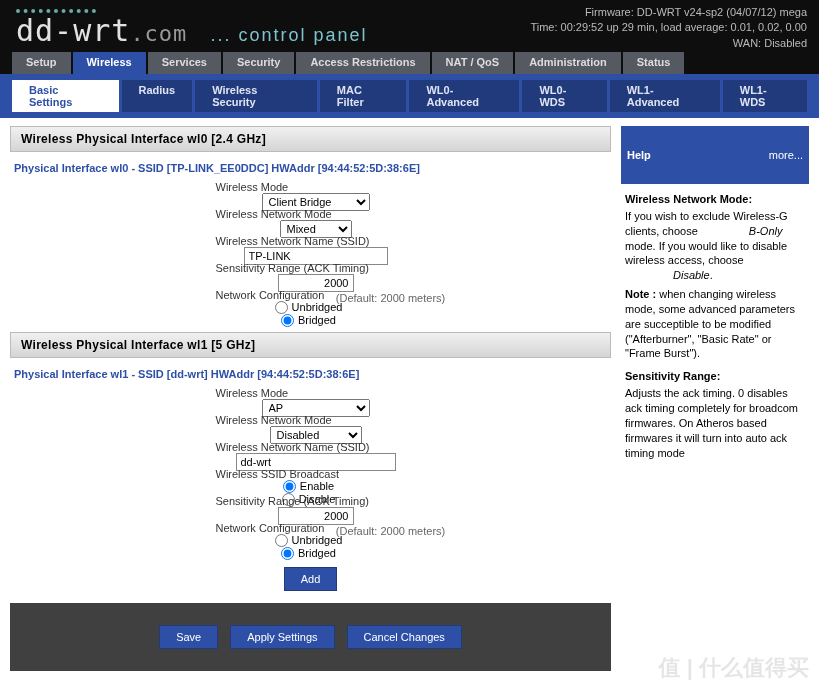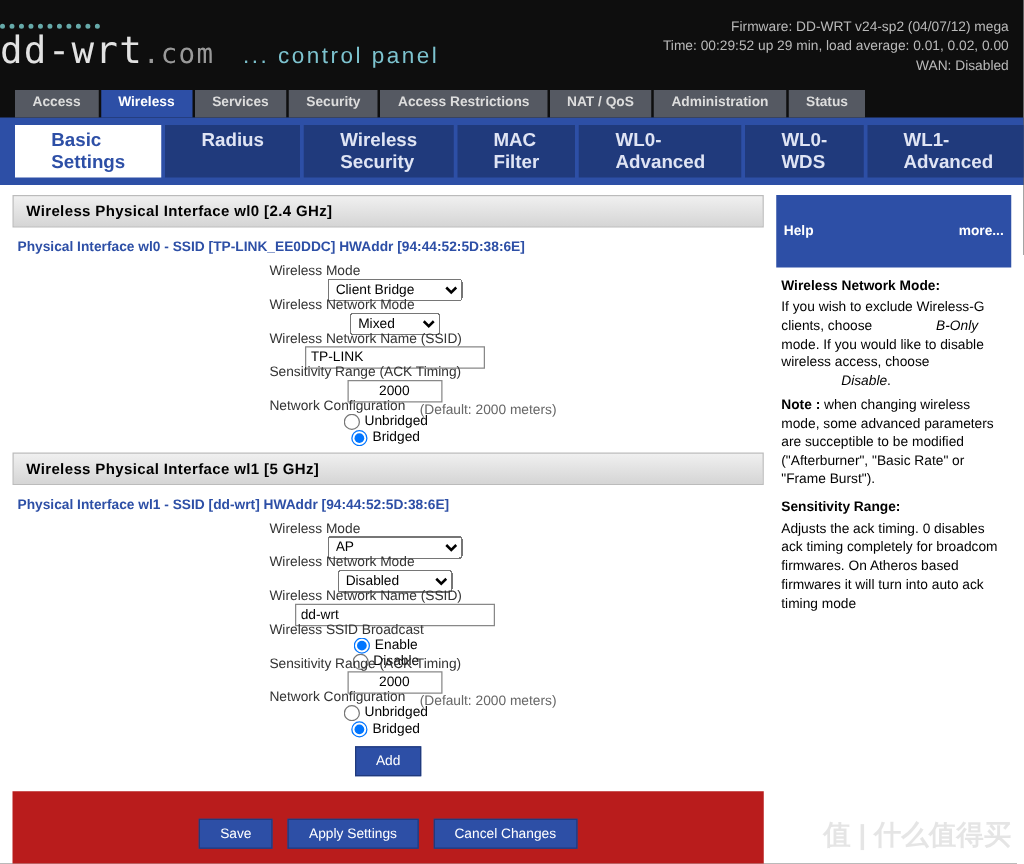--- a/index.html
+++ b/index.html
@@ -10,65 +10,65 @@
   --tab-darker:#3a3d44;
   --panel-grey:#d8d8d8;
   --bg-black:#0e0e0e;
   --text-grey:#d8d8d8;
 }
 *{box-sizing:border-box;font-family:Verdana,Arial,sans-serif;font-size:11px;}
 body{margin:0;background:#c4c4c4;}
 .viewport{width:819px;height:691px;background:var(--bg-black);margin:0;position:relative;overflow:hidden;}
 
 
-.header{height:72px;padding:4px 12px 0 0;color:#bababa;display:flex;justify-content:space-between;align-items:center;}
+.header{height:52px;padding:4px 12px 0 16px;color:#bababa;display:flex;justify-content:space-between;align-items:center;}
 .logo{display:flex;align-items:baseline;color:#999;}
 .logo-big{font-family:"Lucida Console",monospace;font-size:30px;color:#e2e2e2;letter-spacing:1px;}
 .logo-dots{border-top:4px dotted #6aa; width:80px;height:0;margin-right:2px;}
 .logo-col{display:flex;flex-direction:column;justify-content:center;}
 .header-right{text-align:right;line-height:1.4;}
 
 
 .tabs{display:flex;gap:2px;padding-left:12px;height:22px;}
 .tabs .tab{background:var(--tab-dark);color:#ddd;padding:4px 14px 3px;border-radius:0;cursor:pointer;font-weight:bold;}
 .tabs .tab.active{background:var(--blue);color:#fff;}
 .subtabs{background:var(--blue);padding:6px 12px;display:flex;gap:3px;}
-.subtabs .sub{background:var(--blue-dark);color:#dfe4f4;padding:4px 29px;cursor:pointer;font-weight:bold;font-size:15px;}
+.subtabs .sub{background:var(--blue-dark);color:#dfe4f4;padding:4px 17px;cursor:pointer;font-weight:bold;font-size:11px;}
 .subtabs .sub.active{background:#fff;color:var(--blue);}
 
 
 .page{background:#fff;padding:8px 10px 12px 10px;display:flex;gap:10px;height:603px;}
 .left{flex:1;}
 .right{width:188px;}
 
 .panel-title{background:linear-gradient(#f0f0f0,#d5d5d5);border:1px solid #bbb;padding:5px 10px;font-weight:bold;letter-spacing:0.3px;font-size:12px;margin-top:6px;}
 .panel-title:first-child{margin-top:0;}
 .panel-body{padding:4px 2px 10px;}
 
 .iface-title{color:var(--blue);font-weight:bold;font-size:11px;padding:6px 2px 4px;}
 
 .field{display:flex;align-items:center;margin:3px 0 3px 10px;height:24px;flex-direction:column;}
 .field-label{width:200px;color:#333;}
 .field-input{width:140px;}
 .field-note{color:#666;margin-left:150px;}
 
 select{font-size:11px;padding:1px 2px;height:20px;}
 input[type=text]{font-size:11px;padding:2px 4px;height:20px;border:1px solid #888;}
-input[type=text].num{text-align:center;width:76px;}
+input[type=text].num{text-align:right;width:76px;}
 .radio-opt{display:inline-flex;margin-right:14px;}
 .radio-opt input{margin:0 4px 0 0;}
 
 .btn{background:var(--blue);color:#fff;border:1px solid var(--blue-dark);padding:5px 16px;cursor:pointer;font-weight:normal;font-size:11px;}
 .btn-row{display:flex;gap:12px;justify-content:center;padding:12px 0;}
 .btn-row.top-row{padding-top:8px;}
-.btn-bar-bg{background:#b91c1c; padding:10px 0;}
+.btn-bar-bg{background:#404040; padding:10px 0;}
 
 
 .help-title{background:var(--blue);color:#fff;padding:23px 6px;display:flex;justify-content:space-between;font-weight:bold;}
-.help-title a{color:#fff;text-decoration:none;font-weight:bold;}
+.help-title a{color:#fff;text-decoration:none;font-weight:normal;}
 .help-body{padding:6px 4px;line-height:1.35;}
 .help-body b{display:block;margin-top:8px;margin-bottom:2px;}
 .help-body b:first-child{margin-top:2px;}
 .help-body em{font-style:italic;margin-left:48px;}
 
 
 .watermark{position:absolute;right:10px;bottom:8px;color:rgba(0,0,0,0.1);font-size:22px;font-weight:bold;}
 </style>
 </head>
 <body>
@@ -85,21 +85,21 @@
       </div>
     </div>
     <div class="header-right">
       <div>Firmware: DD-WRT v24-sp2 (04/07/12) mega</div>
       <div>Time: 00:29:52 up 29 min, load average: 0.01, 0.02, 0.00</div>
       <div>WAN: Disabled</div>
     </div>
   </div>
 
   <div class="tabs">
-    <div class="tab">Access</div>
+    <div class="tab">Setup</div>
     <div class="tab active">Wireless</div>
     <div class="tab">Services</div>
     <div class="tab">Security</div>
     <div class="tab">Access Restrictions</div>
     <div class="tab">NAT / QoS</div>
     <div class="tab">Administration</div>
     <div class="tab">Status</div>
   </div>
 
   <div class="subtabs">

